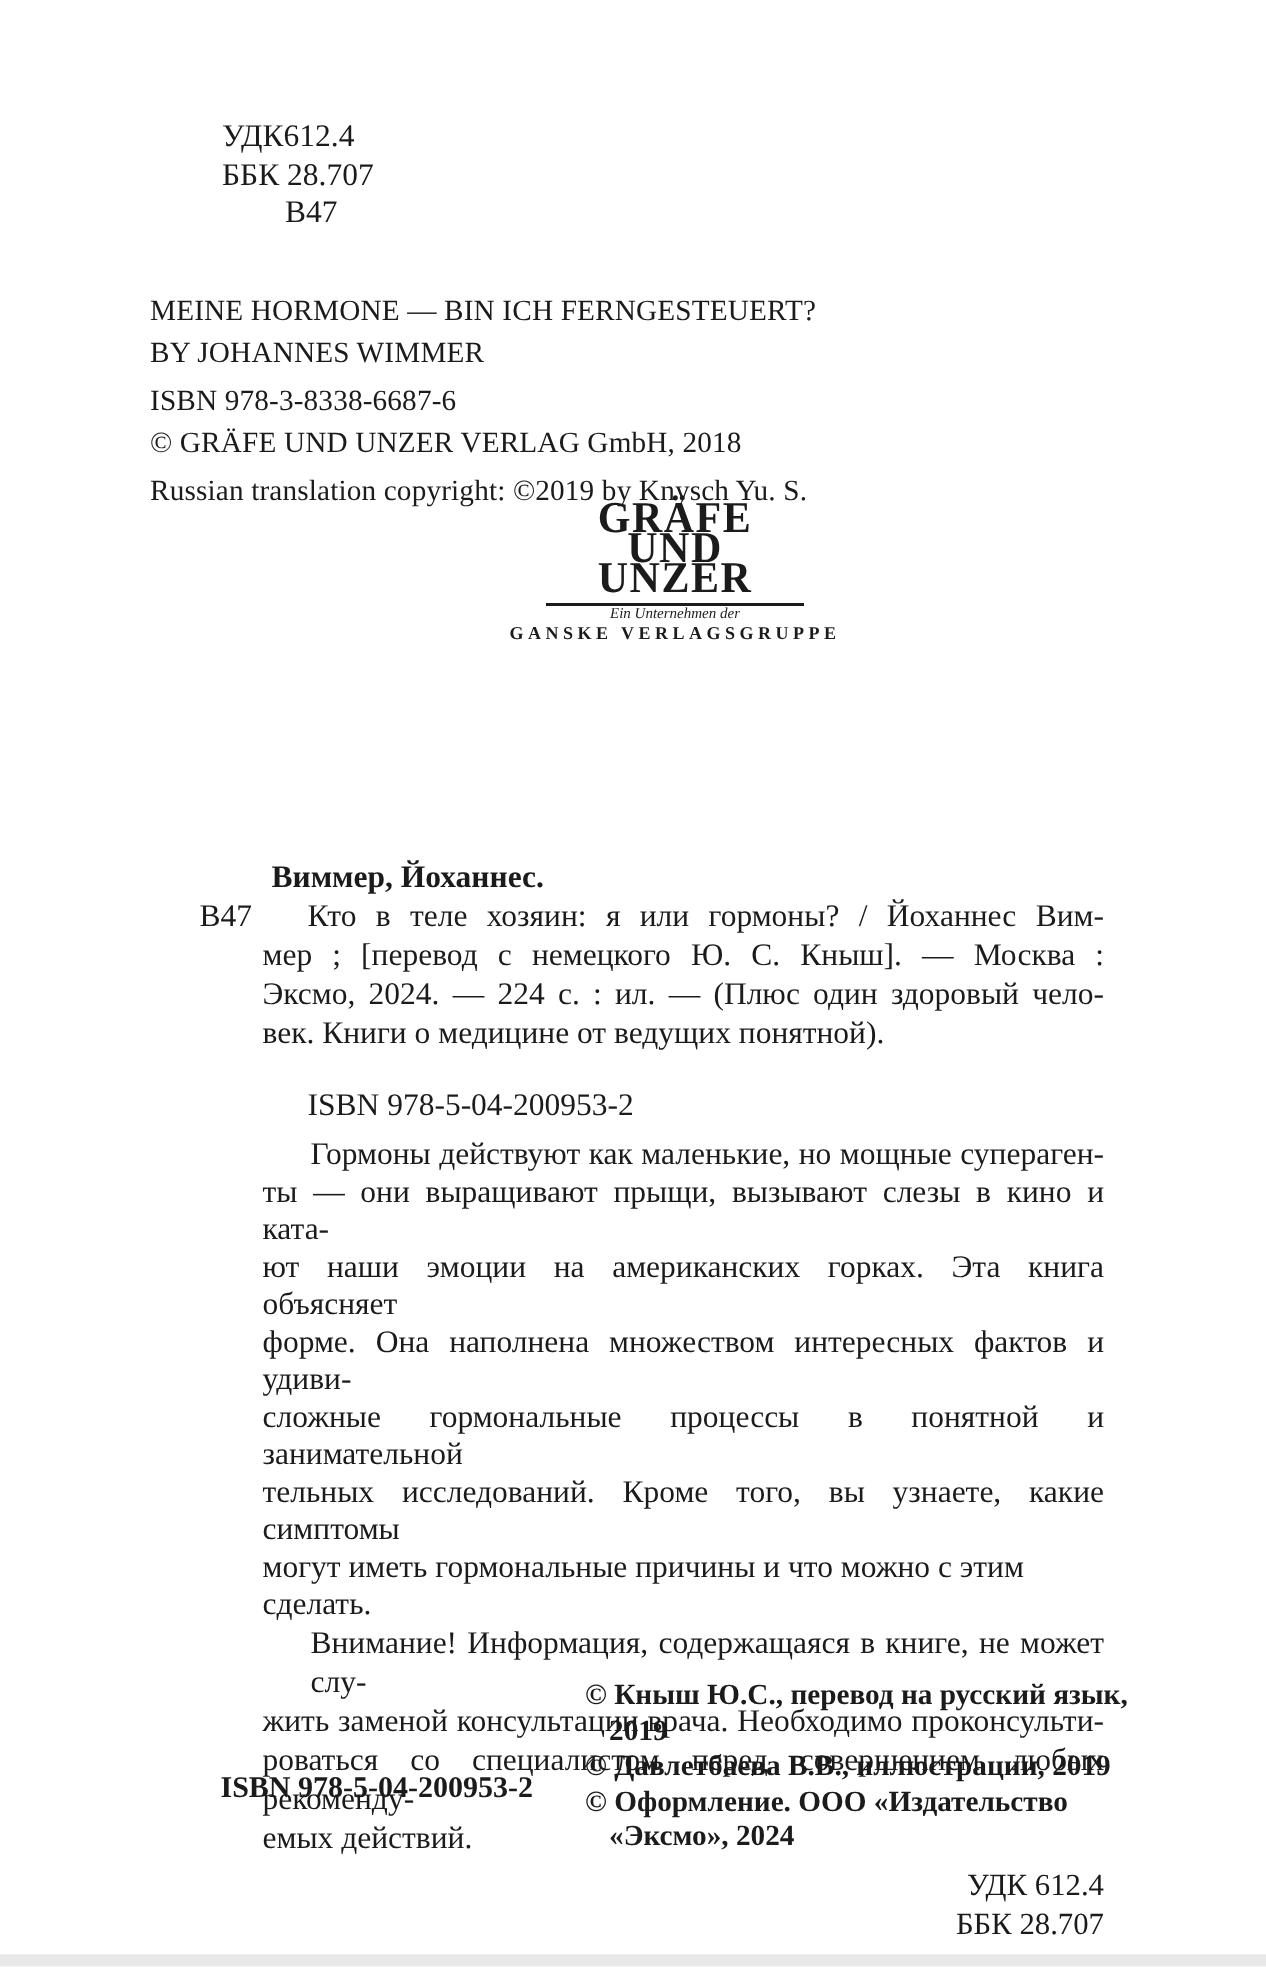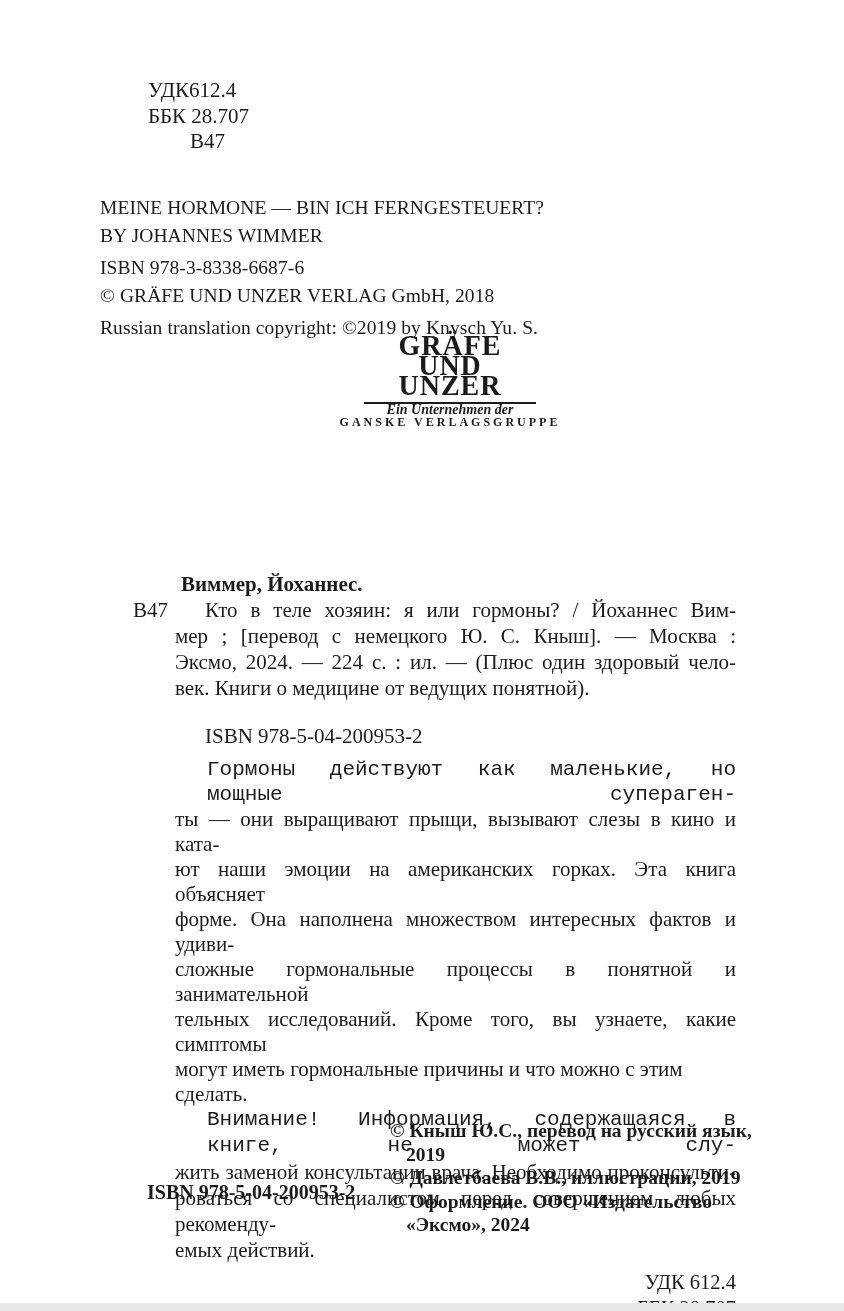--- a/index.html
+++ b/index.html
@@ -21,32 +21,32 @@
   #german-block {
     position:absolute; left:100px; top:194px; width:700px;
     text-align:left; font-size:19.5px; line-height:28px; letter-spacing:0.1px;
   }
   #german-block .gap { margin-top:4px; }
 
   
   #logo-block { position:absolute; left:100px; top:336px; width:700px; text-align:center; }
   .logo-word { font-weight:bold; font-size:28px; line-height:20px; letter-spacing:1px; transform:scaleY(1.05); }
   .logo-rule { width:172px; border-top:2px solid #1b1b1b; margin:6px auto 1px auto; }
-  .logo-tagline { font-size:14px; font-style:italic; font-weight:bold; line-height:10px; }
+  .logo-tagline { font-size:10px; font-style:italic; font-weight:normal; line-height:10px; }
   .logo-group { font-size:12px; font-weight:bold; letter-spacing:3px; line-height:13px; margin-top:1px; }
 
   
   #catalog { position:absolute; left:175px; top:571px; width:561px; font-size:21px; line-height:26px; }
   .author-heading { font-weight:bold; margin-left:6px; }
   .entry-line1 { position:relative; padding-left:30px; }
   .entry-code { position:absolute; left:-42px; top:0; }
   .just { text-align:justify; text-justify:inter-word; text-align-last:justify; }
   .isbn-mid { padding-left:30px; margin-top:22px; }
   .annot { margin-top:8px; line-height:25px; }
-  .pind { padding-left:32px;font-family:Liberation Mono, monospace; }
+  .pind { padding-left:32px; }
   .udk-right { text-align:right; font-weight:normal; margin-top:6px; font-size:20.5px; line-height:26px; }
 
   
   #bottom-copyrights {
     position:absolute; left:390px; top:1072px; width:400px;
     font-size:19.5px; font-weight:bold; line-height:23.5px;margin-top:47px;
   }
   #bottom-copyrights .ind { padding-left:16px; }
   #bottom-isbn { position:absolute; left:147px; top:1181px; font-size:20px; font-weight:bold; }
 </style>

